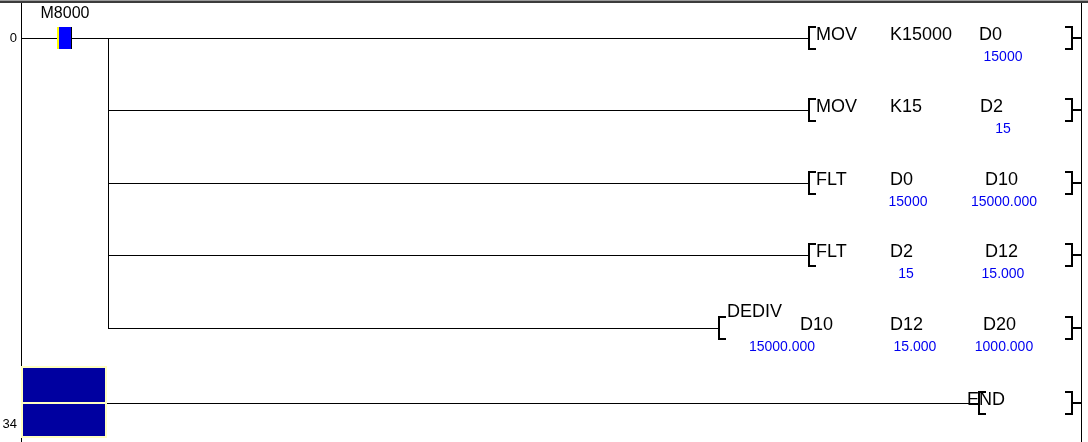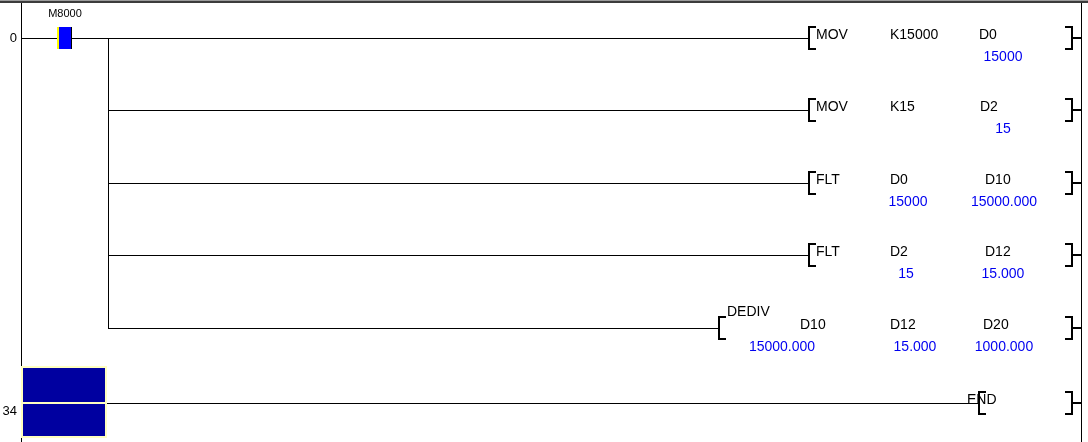--- a/index.html
+++ b/index.html
@@ -11,50 +11,50 @@
   }
   .topbar1{position:absolute;left:0;top:0;width:1088px;height:1px;background:#9c9c9c;}
   .topbar2{position:absolute;left:0;top:1px;width:1088px;height:2px;background:#3c3c3c;}
   .h{position:absolute;height:1px;background:var(--wire);}
   .h2{position:absolute;height:2px;background:var(--wire);}
   .v{position:absolute;width:1px;background:var(--wire);}
   .lbr{position:absolute;width:8px;height:24px;box-sizing:border-box;
        border:2px solid var(--wire);border-right:none;background:transparent;}
   .rbr{position:absolute;width:8px;height:24px;box-sizing:border-box;
        border:2px solid var(--wire);border-left:none;background:transparent;}
-  .cmd,.op{position:absolute;font-size:14px;line-height:16px;color:#000;white-space:pre;}
+  .cmd,.op{position:absolute;font-size:18px;line-height:16px;color:#000;white-space:pre;}
   .val{position:absolute;font-size:14px;line-height:14px;color:var(--value-text);
        transform:translateX(-50%);white-space:pre;}
   .rnum{position:absolute;left:0;width:17px;font-size:13px;line-height:14px;
         text-align:right;color:#000;}
   .contact{position:absolute;left:57px;top:27px;width:15px;height:22px;}
   .contact .edge{position:absolute;left:0;top:0;width:2px;height:22px;background:var(--contact-edge);}
   .contact .body{position:absolute;left:2px;top:0;width:12px;height:22px;
                  background:var(--contact-on);border-right:1px solid #000;}
   .clabel{position:absolute;left:37px;top:6px;width:56px;text-align:center;
-          font-size:11px;line-height:14px;color:#000;}
+          font-size:16px;line-height:14px;color:#000;}
   .cursor-block{position:absolute;left:21px;top:366px;width:86px;height:72px;
                 box-sizing:border-box;background:var(--cursor-fill);
                 border:2px solid var(--cursor-border);}
   .cursor-block .mid{position:absolute;left:0;right:0;top:34px;height:2px;
                      background:var(--cursor-border);}
 </style>
 </head>
 <body>
 
 <div class="canvas" style="--wire: #000000; --value-text: #0000f0; --contact-on: #0000ff; --contact-edge: #ffff00; --cursor-fill: #0000a0; --cursor-border: #ffffc0;">
 
   <div class="topbar1"></div>
   <div class="topbar2"></div>
 
   <div class="v" style="left:21px;top:3px;height:439px;"></div>
   <div class="v" style="left:1081px;top:3px;height:439px;"></div>
 
   <div class="rnum" style="top:31px;">0</div>
-  <div class="rnum" style="top:404px;">34</div>
+  <div class="rnum" style="top:417px;">34</div>
 
   <div class="h" style="left:22px;top:38px;width:786px;"></div>
   <div class="clabel">M8000</div>
   <div class="contact">
     <div class="edge"></div>
     <div class="body"></div>
   </div>
   <div class="v" style="left:108px;top:38px;height:291px;"></div>
 
   <div class="h" style="left:108px;top:110px;width:700px;"></div>

